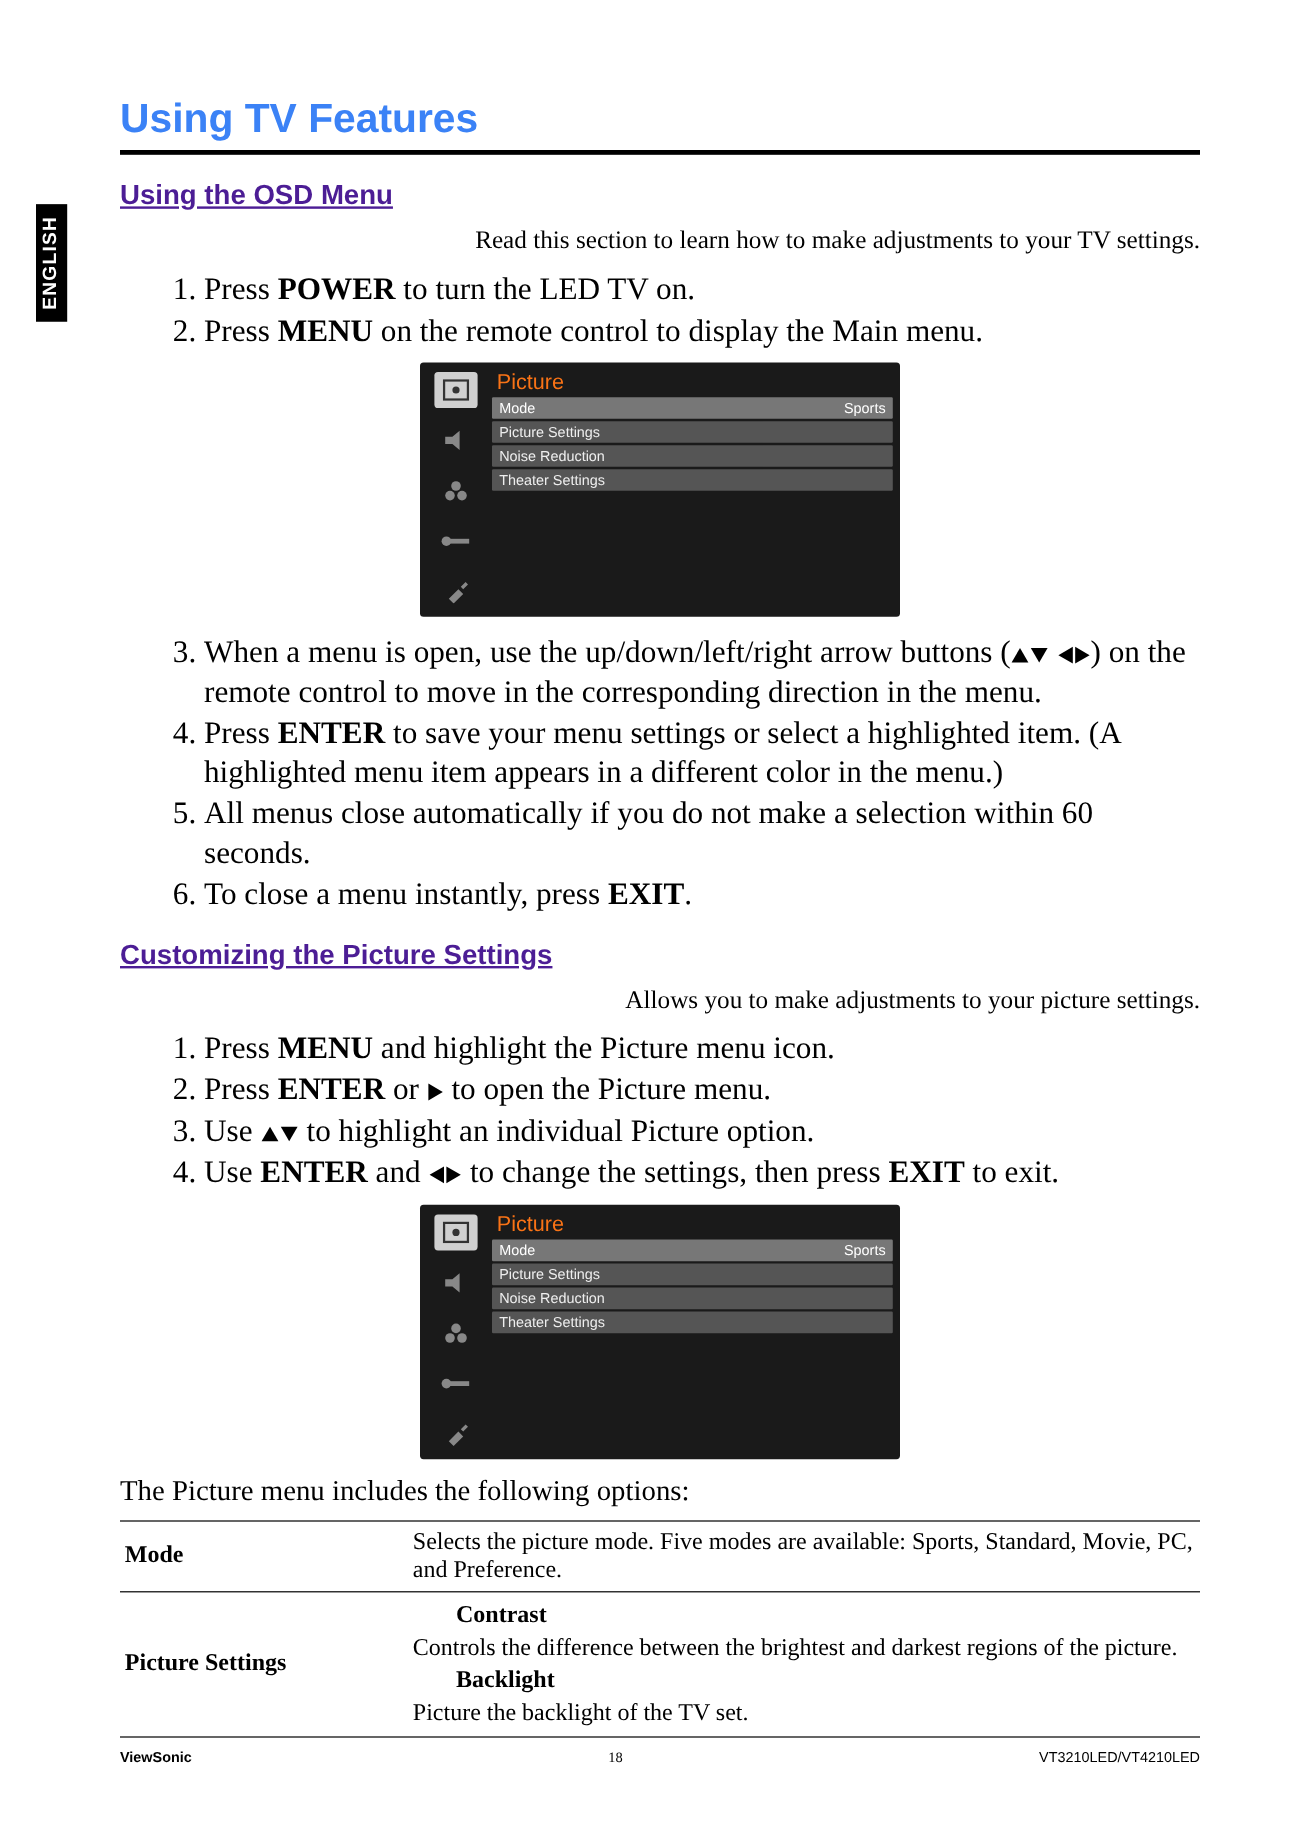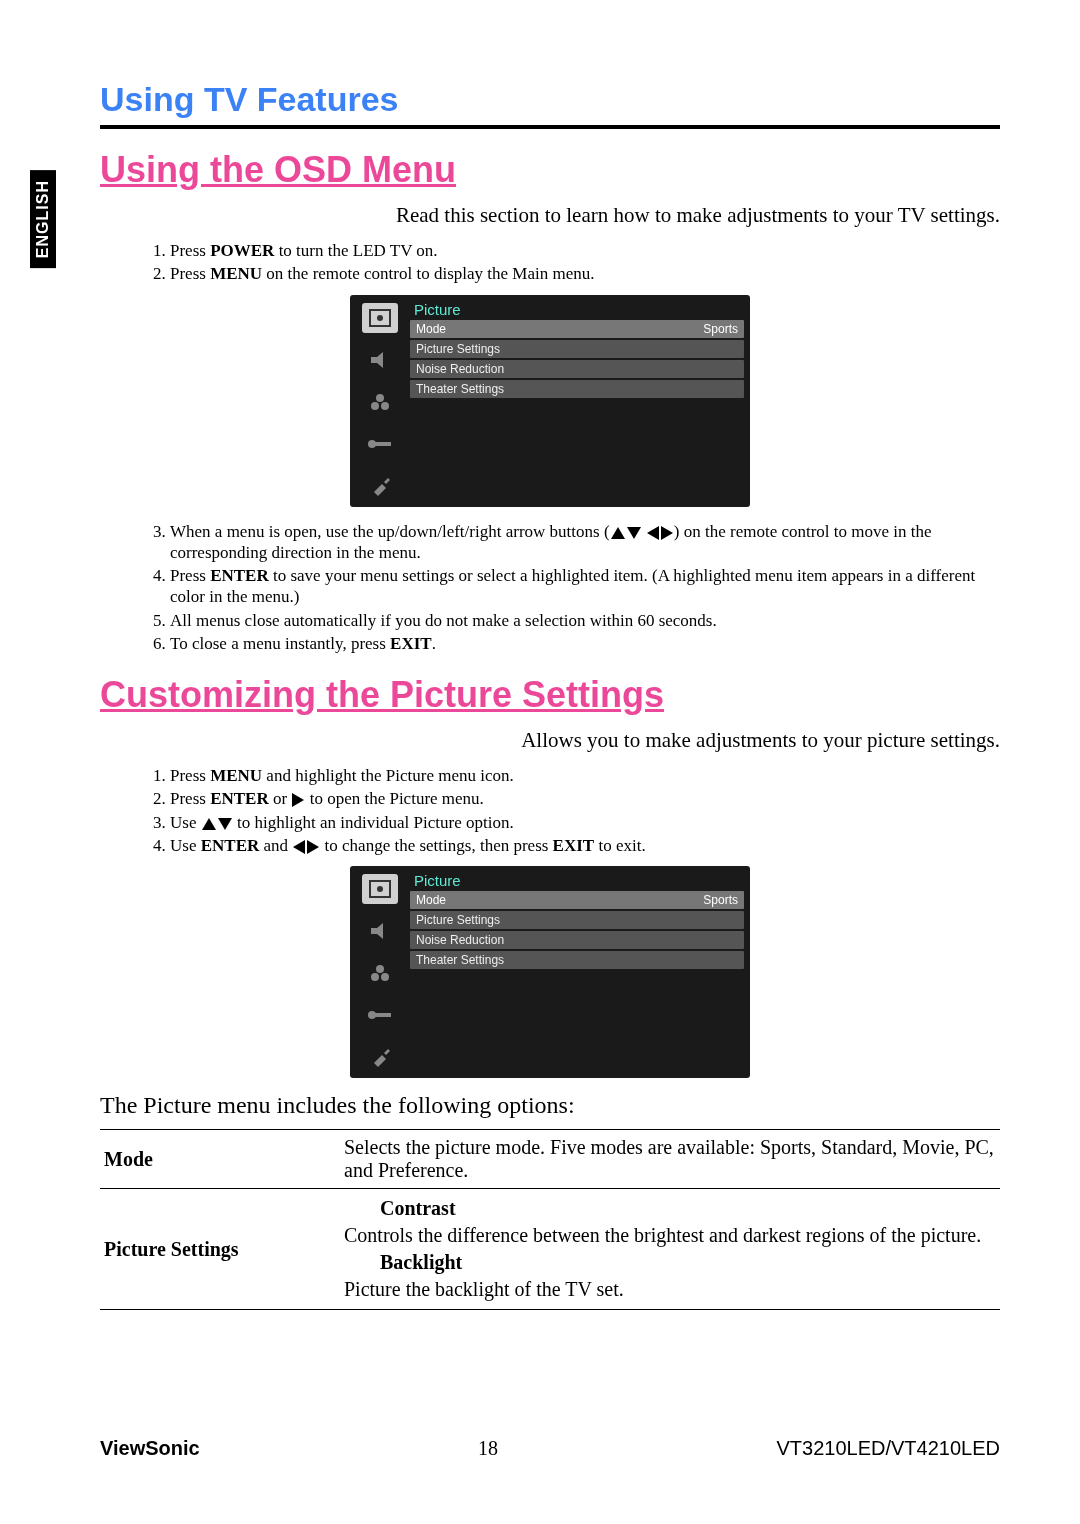--- a/index.html
+++ b/index.html
@@ -34,34 +34,34 @@
     margin-bottom: 6px;
   }
   .hr-thick {
     border: none;
     border-top: 4px solid #000;
     margin-bottom: 20px;
   }
   .h2 {
     font-family: Arial, Helvetica, sans-serif;
     font-weight: bold;
-    font-size: 36px;
-    color: #ec4899;
+    font-size: 23px;
+    color: #4c1d95;
     text-decoration: underline;
     margin-bottom: 12px;
   }
   .intro {
     font-size: 21px;
     margin-bottom: 12px;
     text-align: right;
   }
   ol.steps {
     list-style: decimal;
     padding-left: 70px;
-    font-size: 17px;
+    font-size: 26px;
   }
   ol.steps li { margin-bottom: 2px; line-height: 1.25; }
   .osd {
     width: 400px;
     margin: 10px auto 14px auto;
     background: #1a1a1a;
     display: flex;
     padding: 6px;
     border-radius: 3px;
   }
@@ -84,23 +84,23 @@
   .osd-icon.sel {
     background: #d0d0d0;
     border-radius: 3px;
     color: #333;
   }
   .osd-right {
     flex: 1;
     padding-left: 6px;
   }
   .osd-title {
-    color: #5eead4;
+    color: #f97316;
     font-family: Arial, sans-serif;
-    font-size: 15px;
+    font-size: 18px;
     padding: 0 0 2px 4px;
   }
   .osd-row {
     background: #555;
     color: #eee;
     font-family: Arial, sans-serif;
     font-size: 12px;
     padding: 2px 6px;
     margin-bottom: 2px;
     display: flex;
@@ -126,28 +126,27 @@
     border-top: 1px solid #000;
     border-bottom: 1px solid #000;
     padding: 6px 4px;
     vertical-align: middle;
   }
   table.opts td.label { font-weight: bold; width: 240px; }
   .sub-bold { font-weight: bold; margin-left: 36px; }
   .opt-block { line-height: 1.35; }
   .footer {
     position: absolute;
-    bottom: 64px;
+    bottom: 52px;
     left: 100px;
     right: 80px;
     display: flex;
     justify-content: space-between;
     font-family: Arial, Helvetica, sans-serif;
-    font-size: 20px;
-    align-items: center;
+    font-size: 12px;
   }
   .footer .brand { font-weight: bold; }
   .footer .page { font-family: "Times New Roman", serif; }
 </style>
 </head>
 <body>
 
 <div class="lang-tab">ENGLISH</div>
 
 <div class="h1">Using TV Features</div>

